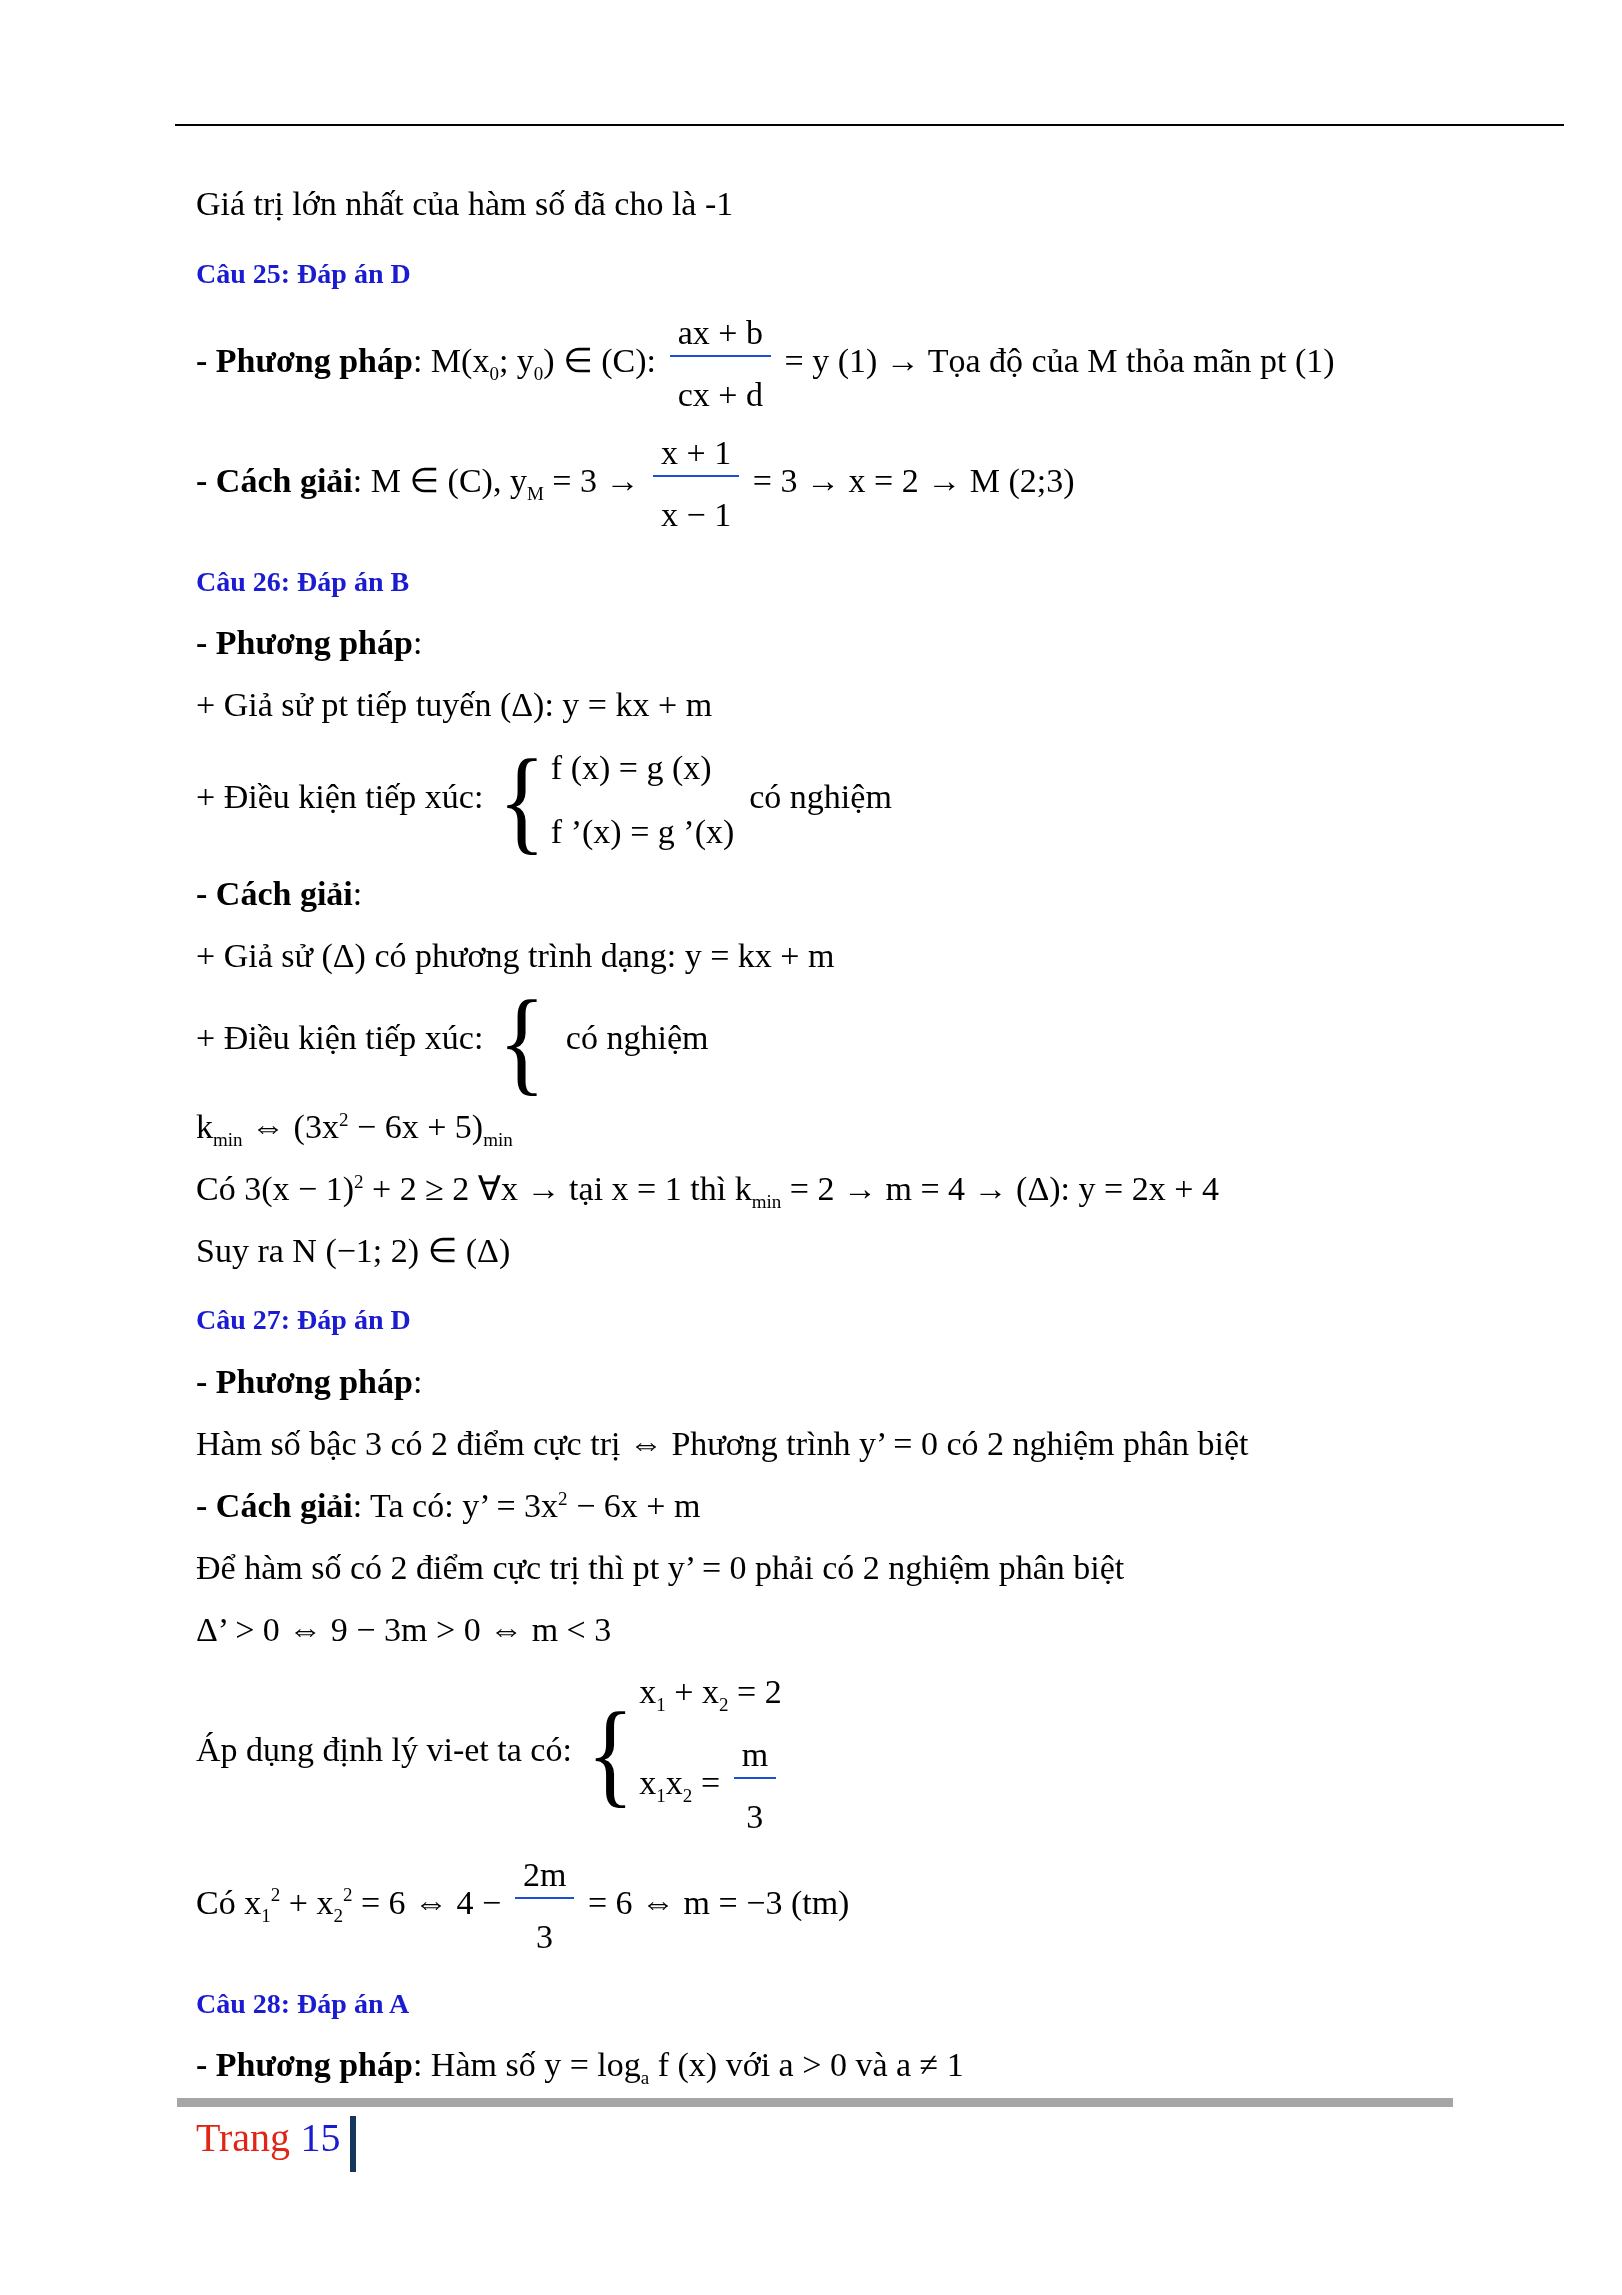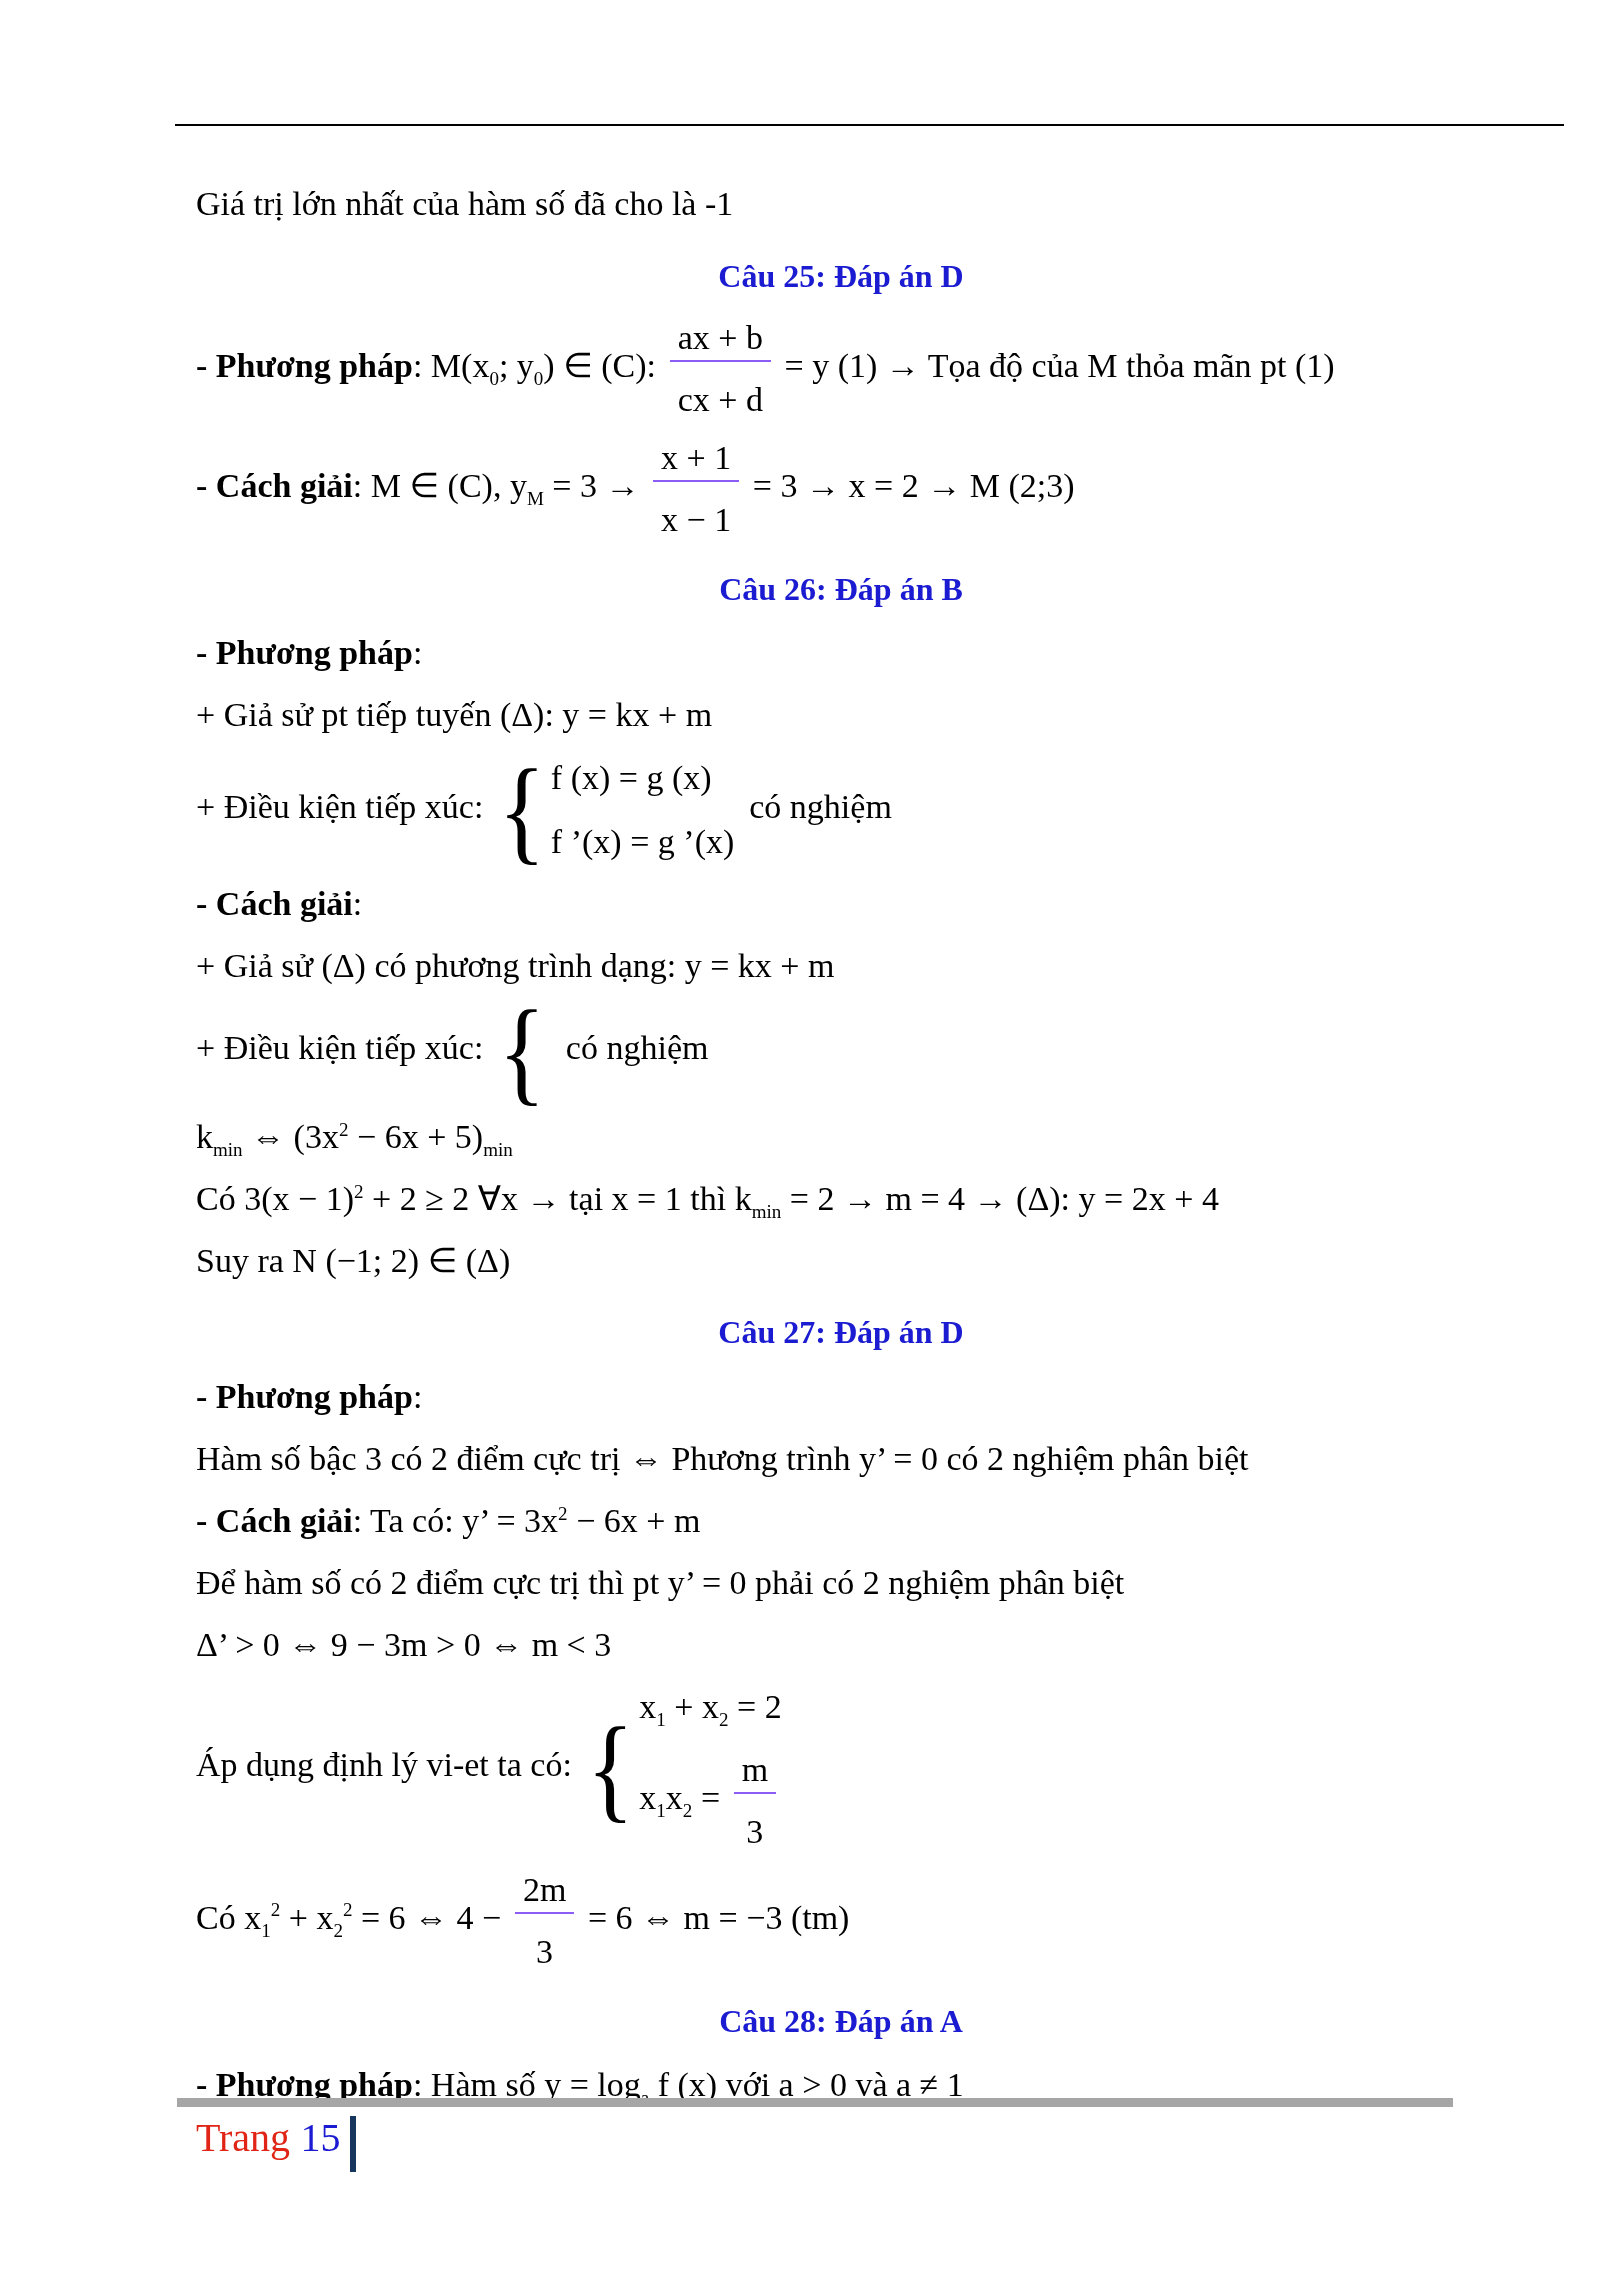--- a/index.html
+++ b/index.html
@@ -6,30 +6,30 @@
   body{
     width:1623px;height:2295px;background:#ffffff;color:#000;
     font-family:"Liberation Serif", serif;font-size:34px;
     position:relative;overflow:hidden;
   }
   b{font-weight:bold;}
   .top-rule{position:absolute;top:124px;left:175px;width:1389px;border-top:2px solid #000;}
   .content{position:absolute;top:183px;left:196px;right:137px;}
   .line{margin:0 0 19.6px 0;line-height:1.25;}
   .heading{
-    font-size:32px;color:var(--heading,#1b1bd1);font-weight:bold;
-    margin:30px 0 23.6px 0;line-height:1.25;text-align:center;
+    font-size:28px;color:var(--heading,#1b1bd1);font-weight:bold;
+    margin:30px 0 23.6px 0;line-height:1.25;
   }
   sub{font-size:0.56em;line-height:0;}
   sup{font-size:0.56em;line-height:0;}
   .frac{
     display:inline-flex;flex-direction:column;text-align:center;
     vertical-align:middle;margin:0 5.2px;line-height:1.12;
   }
-  .frac .num{display:block;padding:0 7.9px 3.3px;border-bottom:2px solid #8b5cf6;}
+  .frac .num{display:block;padding:0 7.9px 3.3px;border-bottom:2px solid #1d4ed8;}
   .frac .den{display:block;padding:2.6px 7.9px 0;margin-top:16px;}
   .cases{display:inline-flex;align-items:center;vertical-align:middle;margin:0 6.5px;}
   .cases .brace{
     font-size:2.9em;line-height:0.9;font-weight:400;margin-right:5.2px;
     transform:scaleY(1.18);transform-origin:center;
   }
   .cases .col{display:inline-flex;flex-direction:column;gap:22px;text-align:left;}
   .footer-rule{position:absolute;top:2098px;left:177px;width:1276px;height:8.5px;background:var(--gray,#a6a6a6);}
   .footer-row{
     position:absolute;top:2115px;left:196px;display:flex;align-items:flex-start;

